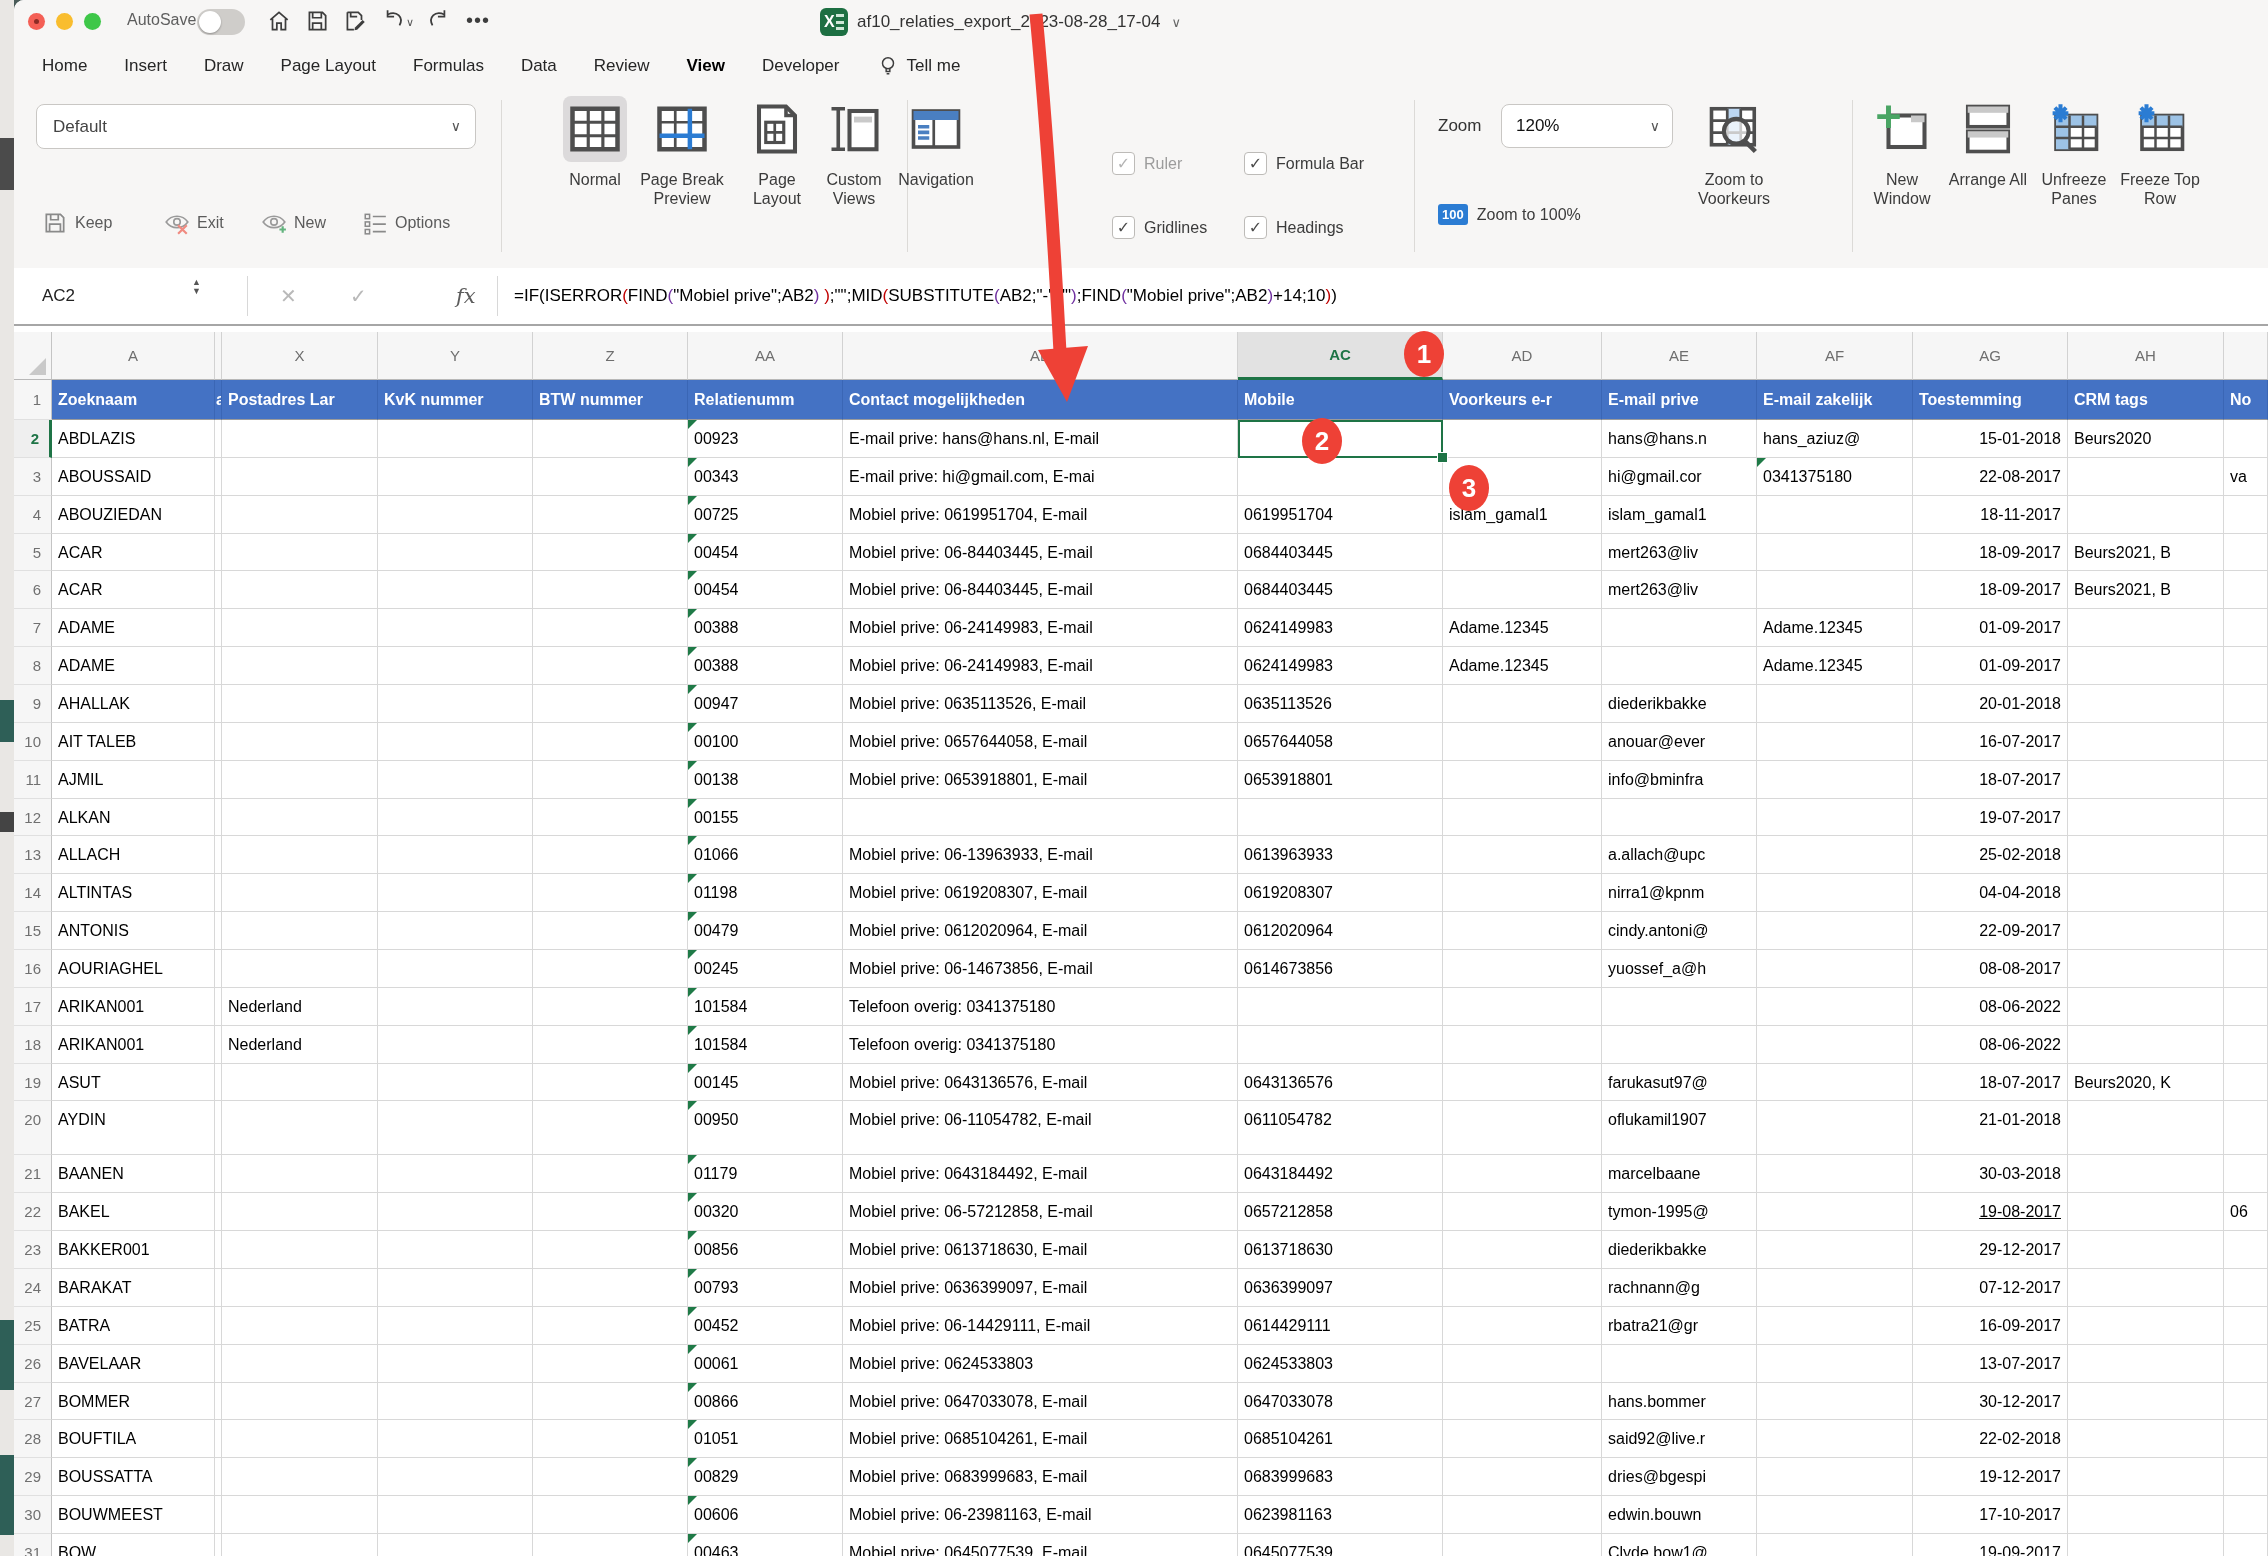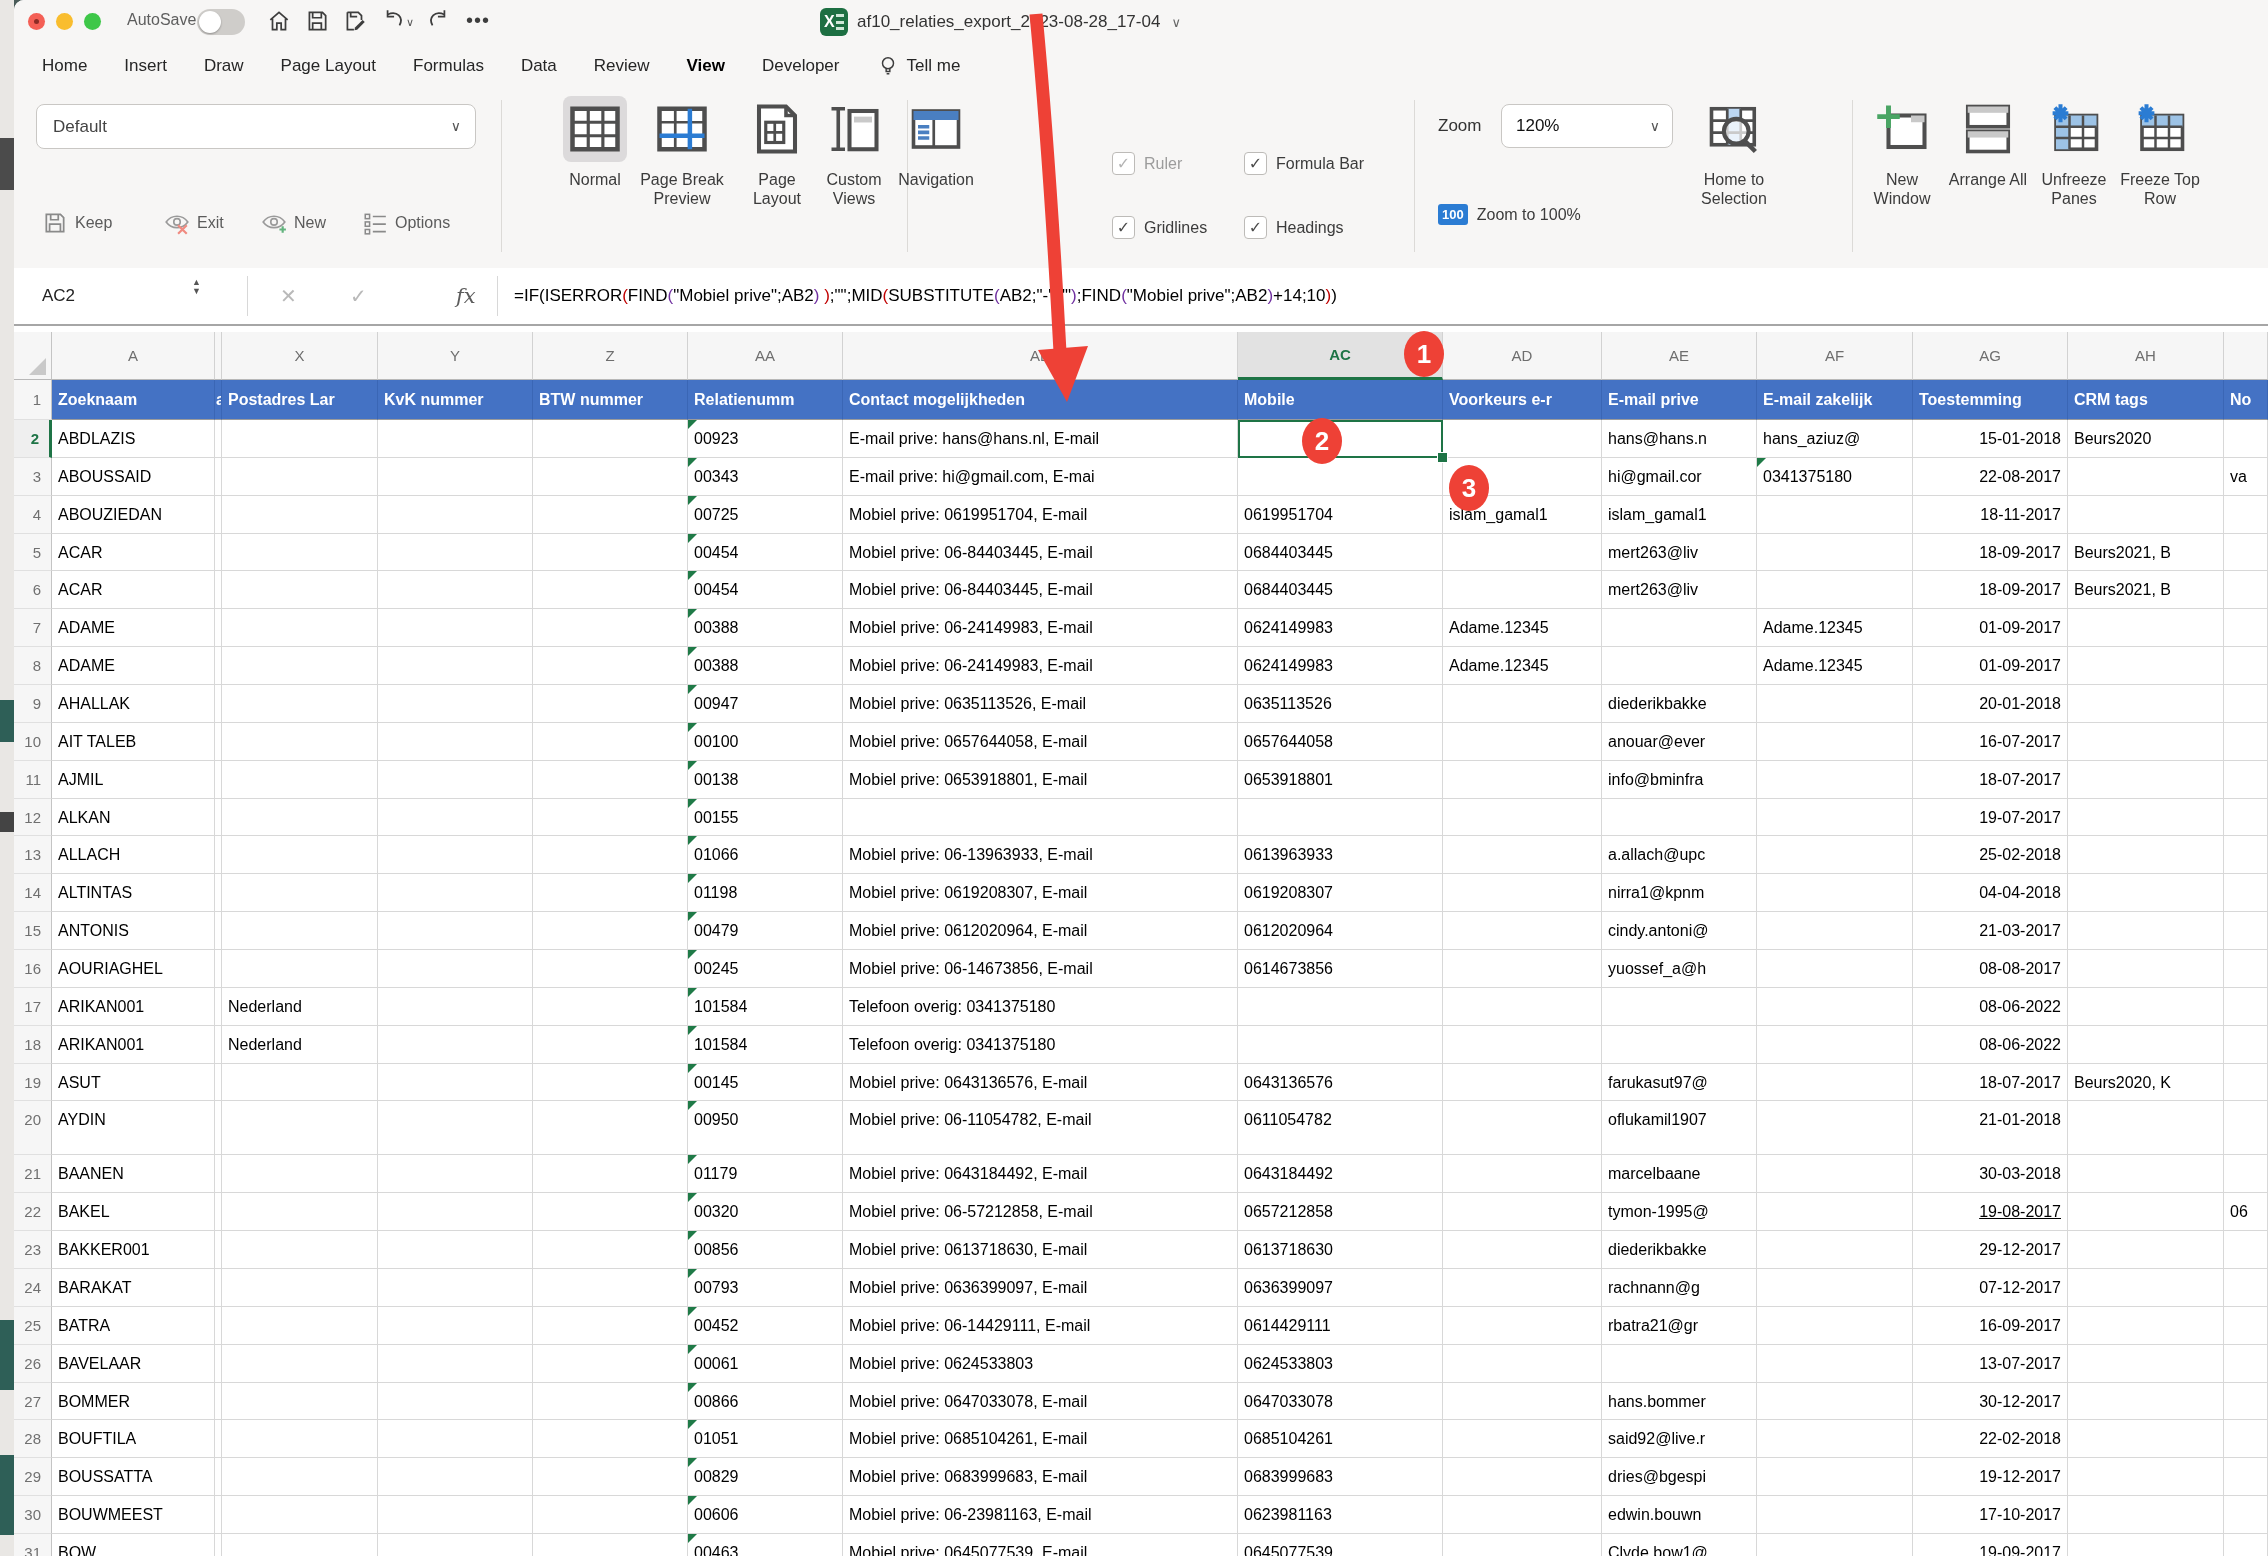--- a/index.html
+++ b/index.html
@@ -289,21 +289,21 @@
       <div class="big-btn" style="left:1678px">
         <span class="bicon">
           <svg width="54" height="54" viewBox="0 0 24 24">
               <rect x="2" y="3" width="19" height="16" fill="#fff" stroke="#4e4e4e" stroke-width="1.6"></rect>
               <rect x="9" y="3" width="6" height="16" fill="#bcd7f2"></rect>
               <path d="M2 8.3 H21 M2 13.6 H21 M9 3 V19 M15 3 V19" stroke="#4e4e4e" stroke-width="1.2"></path>
               <circle cx="13" cy="13" r="5.5" fill="#fff" fill-opacity="0.7" stroke="#4e4e4e" stroke-width="1.8"></circle>
               <path d="M17 17.5 L21.5 22" stroke="#4e4e4e" stroke-width="2"></path>
             </svg>
         </span>
-        <span class="blabel">Home to Selection</span>
+        <span class="blabel">Zoom to Voorkeurs</span>
       </div>
 
       <div class="rdiv" style="left:1838px"></div>
 
       <div class="big-btn" style="left:1846px">
         <span class="bicon">
           <svg width="54" height="54" viewBox="0 0 24 24">
               <rect x="6" y="6" width="16" height="14" fill="#fff" stroke="#4e4e4e" stroke-width="1.8"></rect>
               <rect x="16" y="6" width="6" height="3" fill="#c9c9c9"></rect>
               <path d="M1 6.5 H11 M6 1.5 V11.5" stroke="#4aa564" stroke-width="2.2"></path>
@@ -629,21 +629,21 @@
           <div class="gcell" style="width: 7px; line-height: 37.87px; flex: 0 0 auto; padding: 0px 1px;"></div>
           <div class="gcell" style="width: 156px; line-height: 37.87px; flex: 0 0 auto;"></div>
           <div class="gcell" style="width: 155px; line-height: 37.87px; flex: 0 0 auto;"></div>
           <div class="gcell" style="width: 155px; line-height: 37.87px; flex: 0 0 auto;"></div>
           <div class="gcell" style="width: 155px; line-height: 37.87px; flex: 0 0 auto;">00479<span class="tri"></span></div>
           <div class="gcell" style="width: 395px; line-height: 37.87px; flex: 0 0 auto;">Mobiel prive: 0612020964, E-mail</div>
           <div class="gcell" style="width: 205px; line-height: 37.87px; flex: 0 0 auto;">0612020964</div>
           <div class="gcell" style="width: 159px; line-height: 37.87px; flex: 0 0 auto;"></div>
           <div class="gcell" style="width: 155px; line-height: 37.87px; flex: 0 0 auto;">cindy.antoni@</div>
           <div class="gcell" style="width: 156px; line-height: 37.87px; flex: 0 0 auto;"></div>
-          <div class="gcell right" style="width: 155px; line-height: 37.87px; flex: 0 0 auto;">21-03-2017</div>
+          <div class="gcell right" style="width: 155px; line-height: 37.87px; flex: 0 0 auto;">22-09-2017</div>
           <div class="gcell" style="width: 156px; line-height: 37.87px; flex: 0 0 auto;"></div>
           <div class="gcell" style="width: 44px; line-height: 37.87px; flex: 0 0 auto;"></div>
         </div>
         <div class="grow" style="height: 37.87px;">
           <div class="gutter" style="width: 38px; line-height: 37.87px; flex: 0 0 auto;">16</div>
           <div class="gcell" style="width: 163px; line-height: 37.87px; flex: 0 0 auto;">AOURIAGHEL</div>
           <div class="gcell" style="width: 7px; line-height: 37.87px; flex: 0 0 auto; padding: 0px 1px;"></div>
           <div class="gcell" style="width: 156px; line-height: 37.87px; flex: 0 0 auto;"></div>
           <div class="gcell" style="width: 155px; line-height: 37.87px; flex: 0 0 auto;"></div>
           <div class="gcell" style="width: 155px; line-height: 37.87px; flex: 0 0 auto;"></div>

